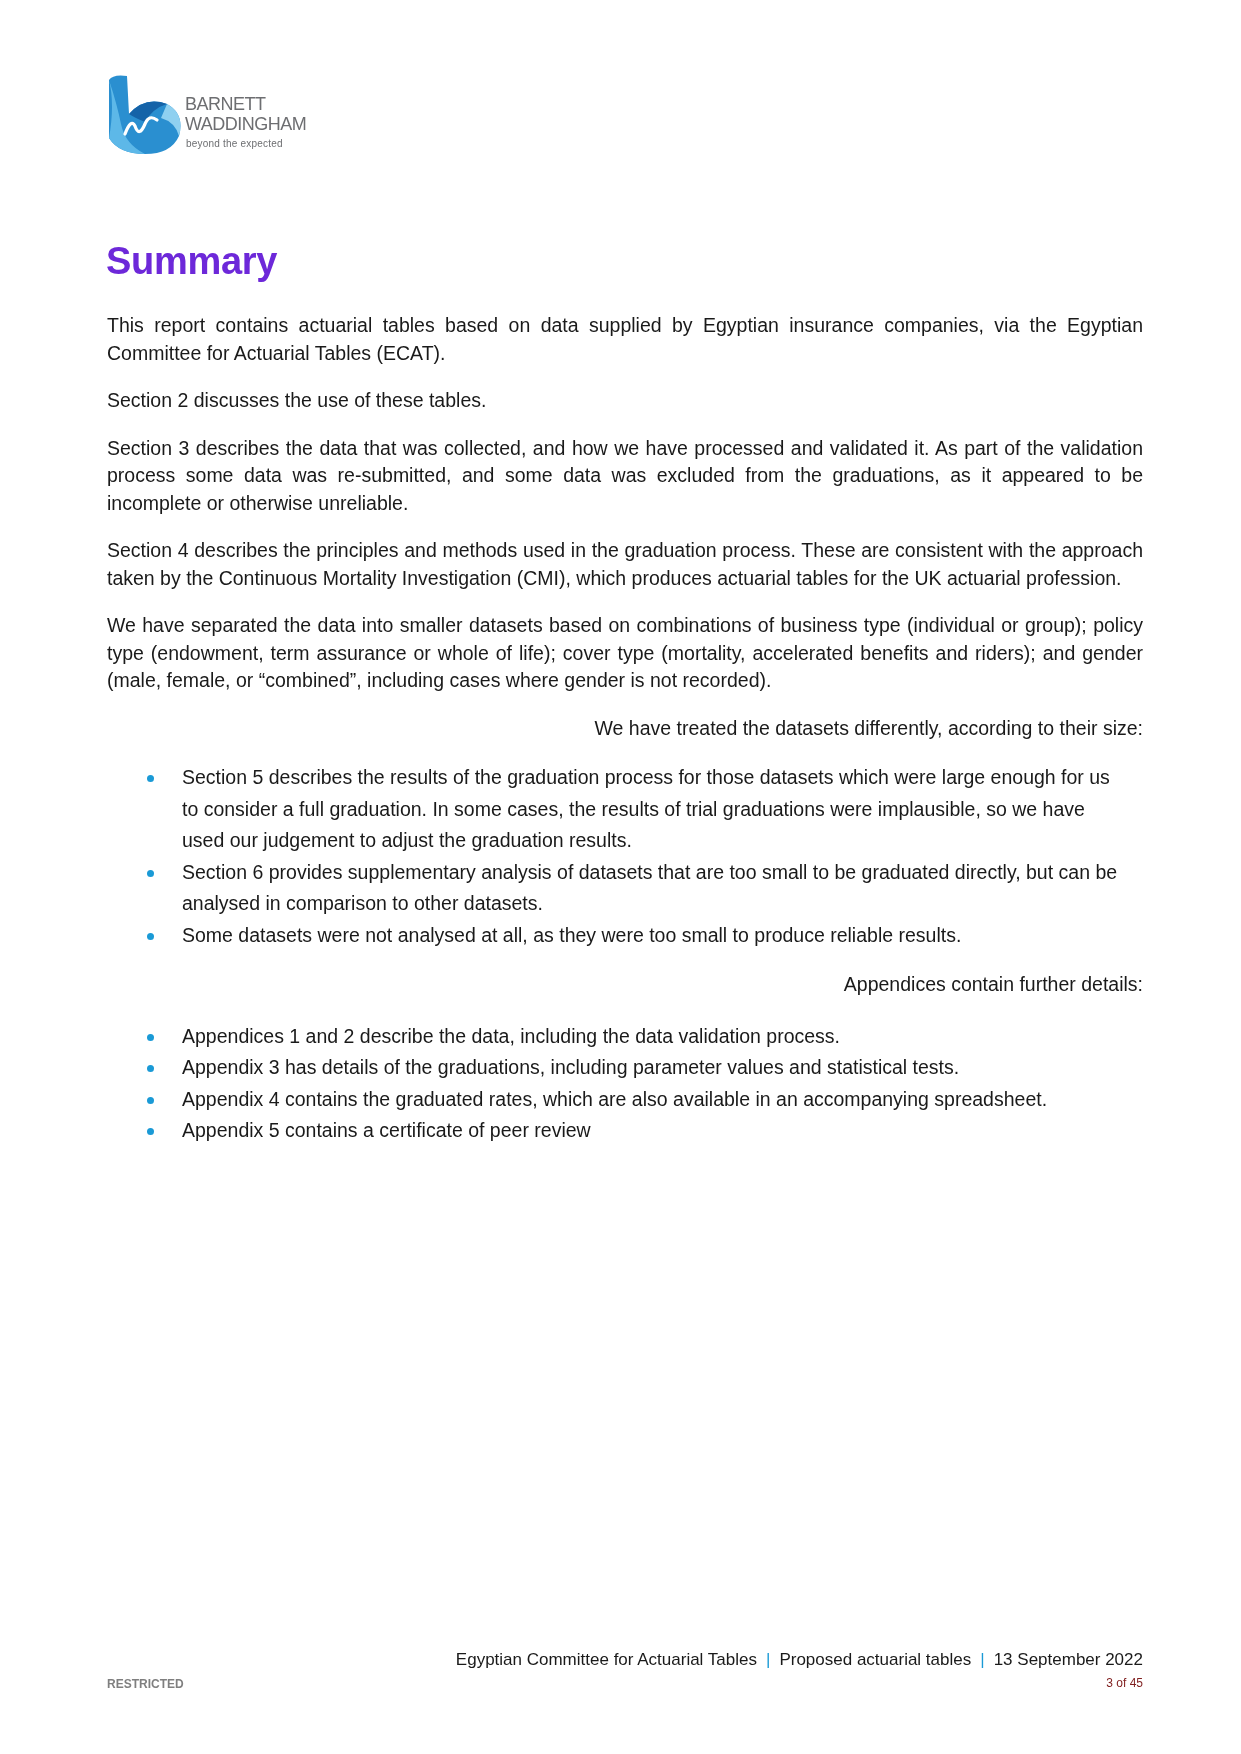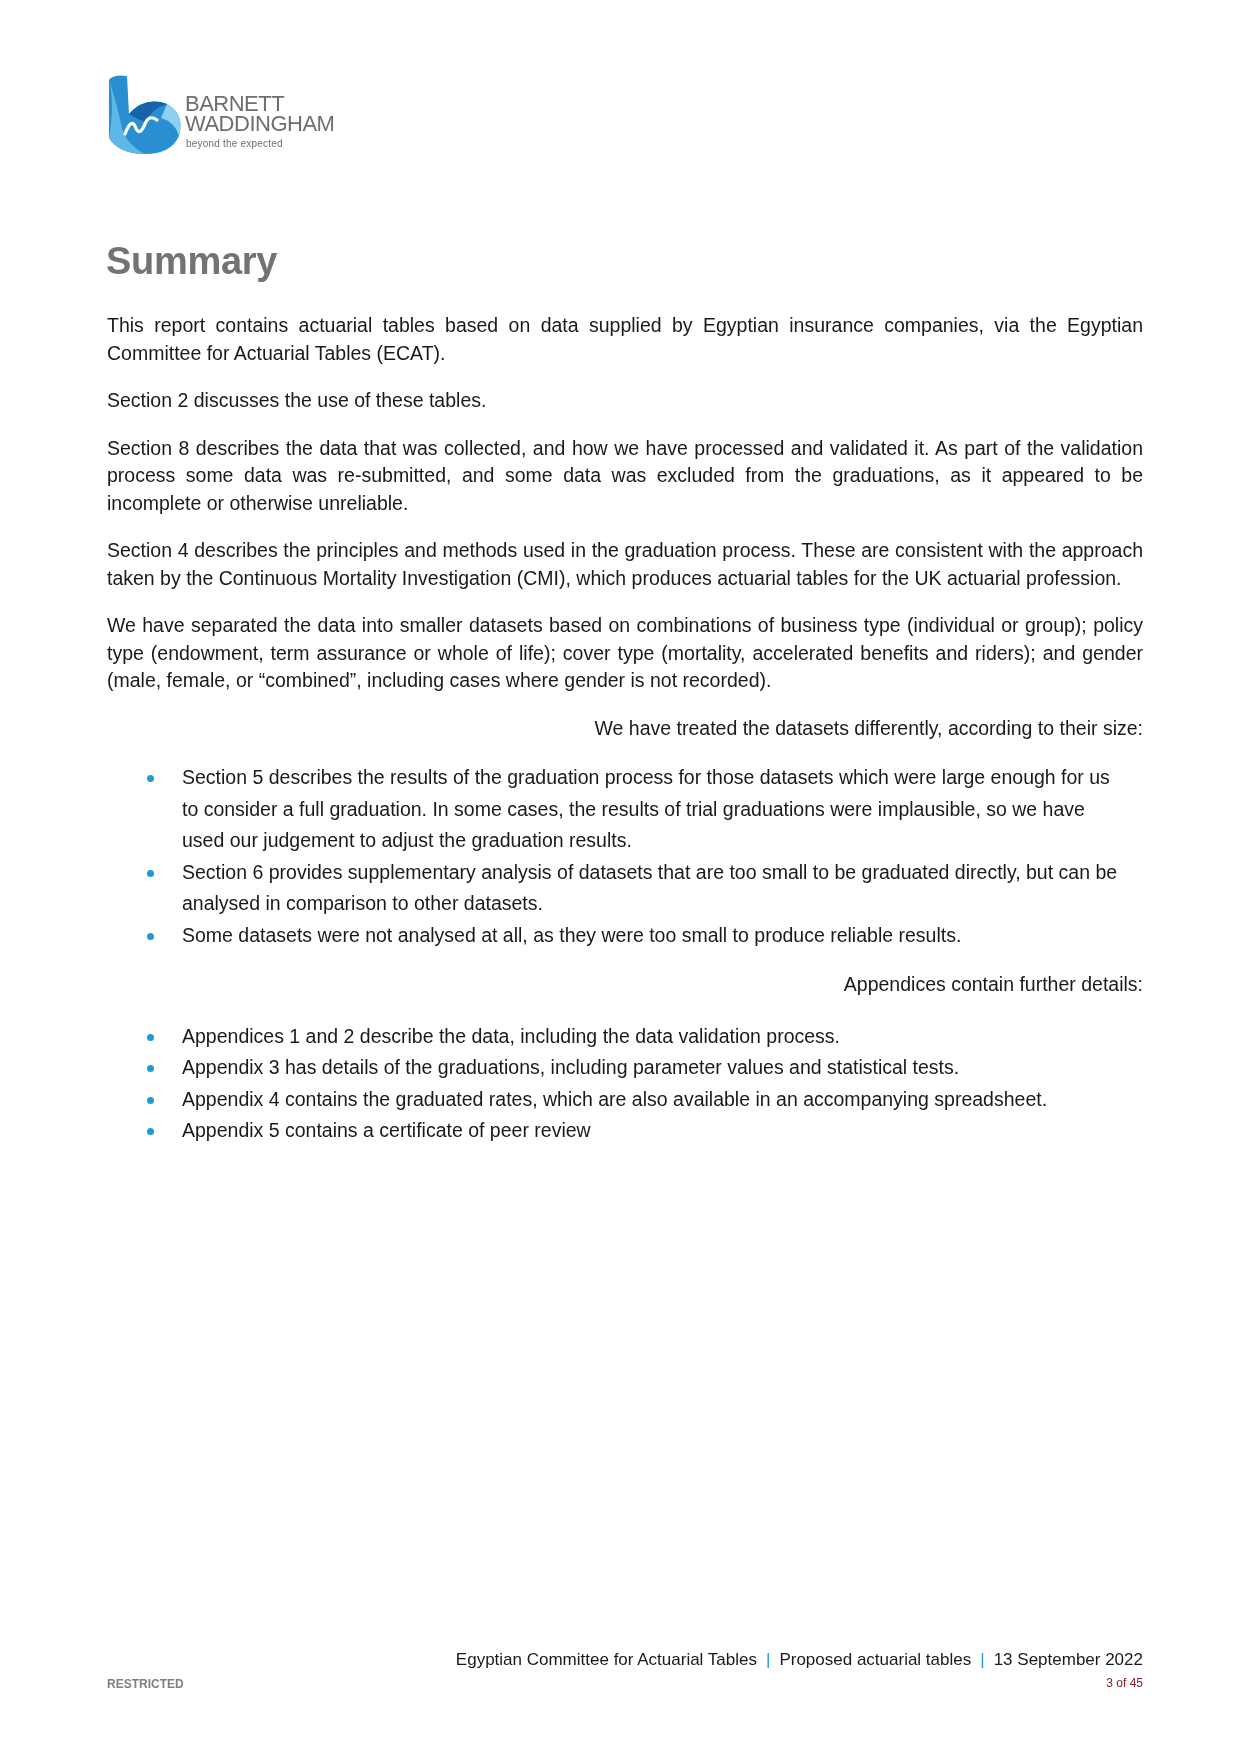--- a/index.html
+++ b/index.html
@@ -1,23 +1,23 @@
 <!DOCTYPE html>
 <html><head>
 <meta charset="utf-8">
 <style>
   html, body { margin: 0; padding: 0; background: #ffffff; }
   body { width: 1241px; height: 1754px; position: relative; overflow: hidden;
          font-family: "Liberation Sans", "DejaVu Sans", sans-serif; color: #1a1a1a; }
   .logo { position: absolute; left: 105px; top: 74px; width: 245px; height: 84px; }
   .logo-mark { position: absolute; left: 0; top: 0; width: 78px; height: 80px; }
-  .logo-word { position: absolute; left: 80px; top: 20px; color: #6d6e71; font-size: 22px; line-height: 20px; letter-spacing: -0.5px; }
+  .logo-word { position: absolute; left: 80px; top: 20px; color: #6d6e71; font-size: 18px; line-height: 20px; letter-spacing: -0.5px; }
   .logo-word .l2 { display: block; }
   .logo-tag { position: absolute; left: 81px; top: 64px; color: #6d6e71; font-size: 10px; letter-spacing: 0.2px; }
-  .title { position: absolute; left: 106px; top: 240px; margin: 0; font-size: 38px; font-weight: bold; color: #737373; letter-spacing: -0.3px; }
+  .title { position: absolute; left: 106px; top: 240px; margin: 0; font-size: 38px; font-weight: bold; color: #6d28d9; letter-spacing: -0.3px; }
   .content { position: absolute; left: 107px; top: 312px; width: 1036px; font-size: 19.5px; line-height: 27.5px; }
   .content p { margin: 0 0 20px 0; text-align: justify; }
   .content p.nojust { text-align: right; }
   ul.blist { list-style: none; margin: 8px 0 20px 0; padding: 0; }
   ul.blist li { position: relative; padding-left: 75px; line-height: 31.5px; padding-right: 20px; }
   ul.blist li .dot { position: absolute; left: 40px; top: 13px; width: 7px; height: 7px; border-radius: 50%; background: #1a9ad6; }
   ul.blist.b1 { margin-top: 20px; }
   ul.blist.b2 { margin-top: 22px; }
   .footer-line1 { position: absolute; right: 98px; top: 1650px; font-size: 17px; color: #1a1a1a; white-space: nowrap; }
   .footer-line1 .sep { color: #1a9ad6; margin: 0 9px; }
@@ -40,21 +40,21 @@
     <span class="l2">WADDINGHAM</span>
   </div>
   <div class="logo-tag">beyond the expected</div>
 </div>
 
 <h1 class="title">Summary</h1>
 
 <div class="content">
   <p>This report contains actuarial tables based on data supplied by Egyptian insurance companies, via the Egyptian Committee for Actuarial Tables (ECAT).</p>
   <p>Section 2 discusses the use of these tables.</p>
-  <p>Section 8 describes the data that was collected, and how we have processed and validated it. As part of the validation process some data was re-submitted, and some data was excluded from the graduations, as it appeared to be incomplete or otherwise unreliable.</p>
+  <p>Section 3 describes the data that was collected, and how we have processed and validated it. As part of the validation process some data was re-submitted, and some data was excluded from the graduations, as it appeared to be incomplete or otherwise unreliable.</p>
   <p>Section 4 describes the principles and methods used in the graduation process. These are consistent with the approach taken by the Continuous Mortality Investigation (CMI), which produces actuarial tables for the UK actuarial profession.</p>
   <p>We have separated the data into smaller datasets based on combinations of business type (individual or group); policy type (endowment, term assurance or whole of life); cover type (mortality, accelerated benefits and riders); and gender (male, female, or “combined”, including cases where gender is not recorded).</p>
   <p class="nojust" style="margin-bottom:0">We have treated the datasets differently, according to their size:</p>
 
   <ul class="blist b1">
     <li><span class="dot"></span><span>Section 5 describes the results of the graduation process for those datasets which were large enough for us to consider a full graduation. In some cases, the results of trial graduations were implausible, so we have used our judgement to adjust the graduation results.</span></li>
     <li><span class="dot"></span><span>Section 6 provides supplementary analysis of datasets that are too small to be graduated directly, but can be analysed in comparison to other datasets.</span></li>
     <li><span class="dot"></span><span>Some datasets were not analysed at all, as they were too small to produce reliable results.</span></li>
   </ul>
 

